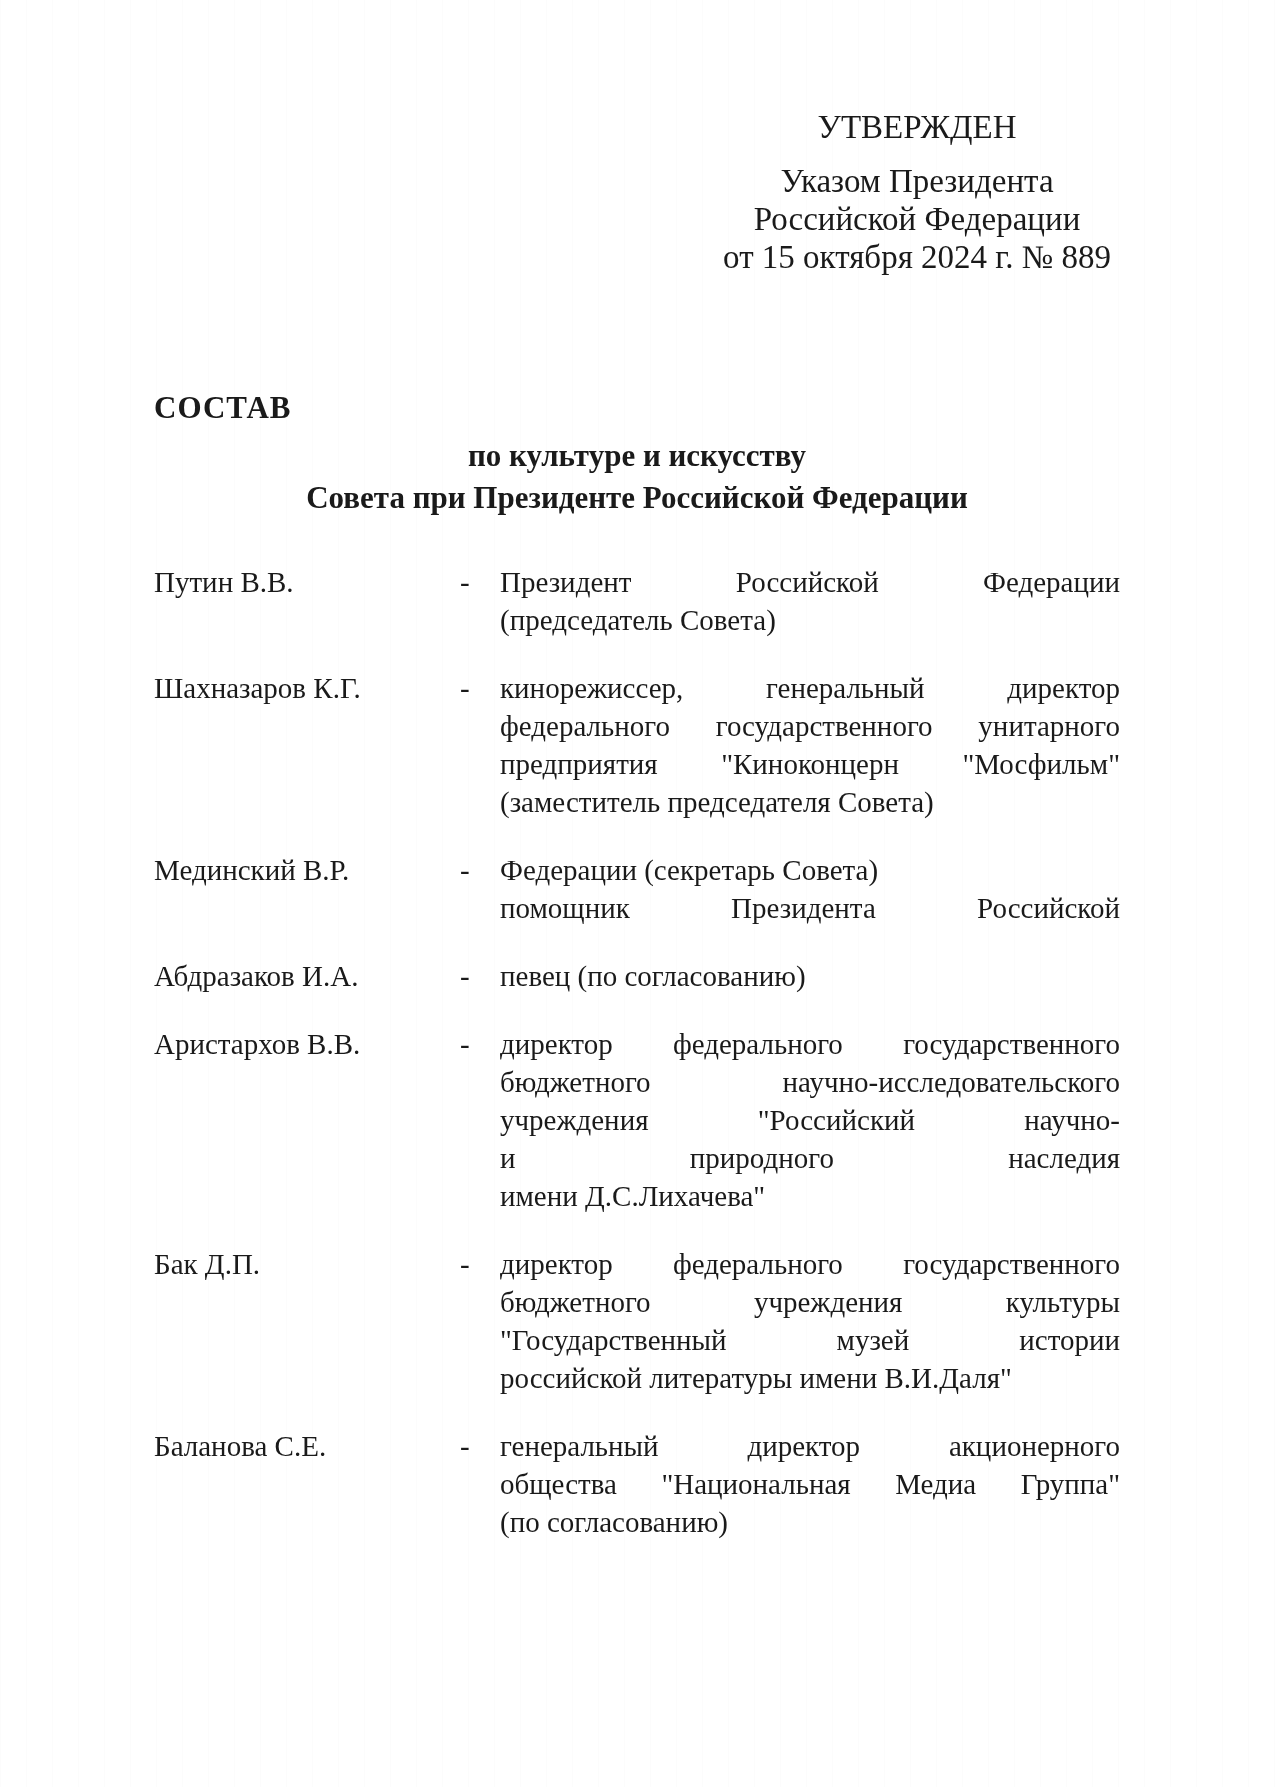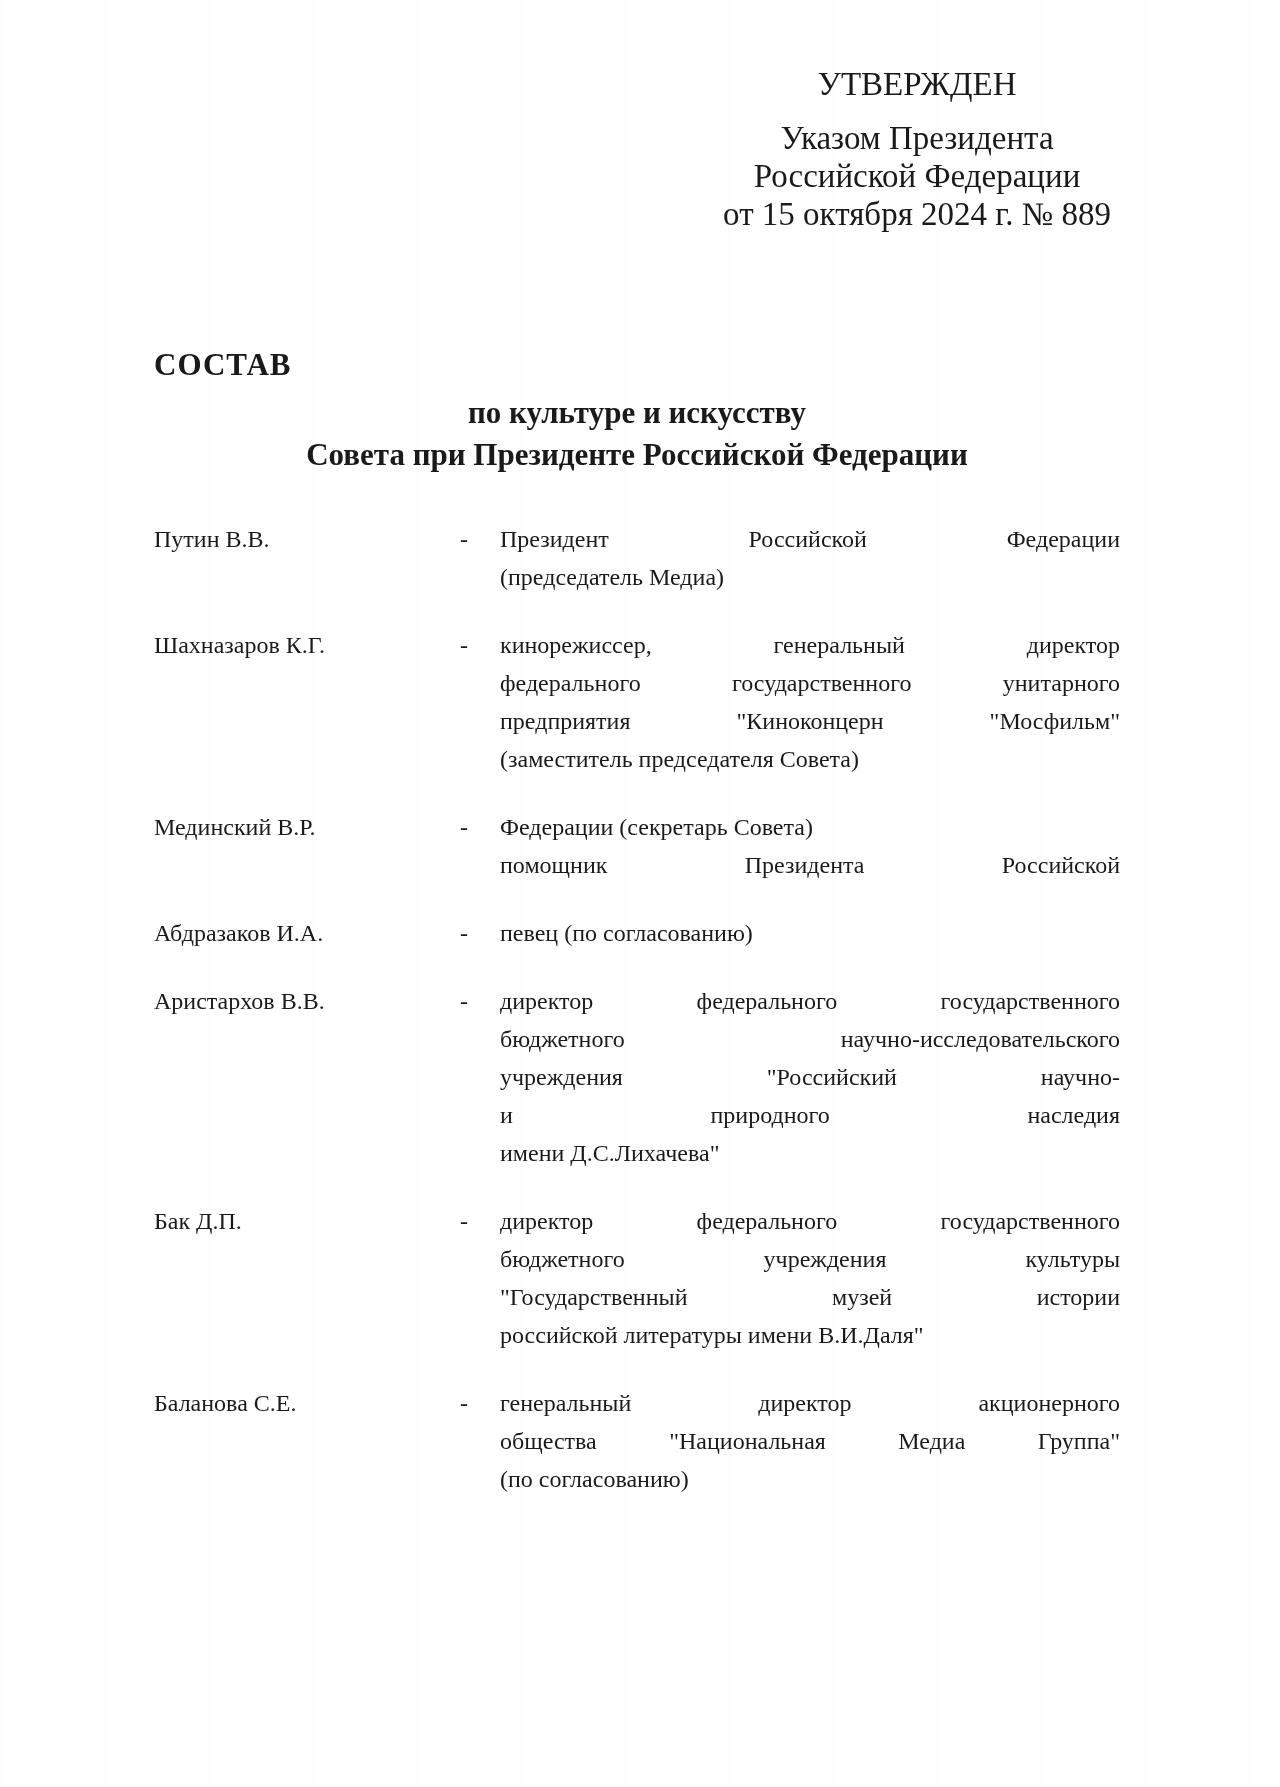--- a/index.html
+++ b/index.html
@@ -16,21 +16,21 @@
 
   .page {
     position: relative;
     width: 1280px;
     height: 1787px;
     background:
       repeating-linear-gradient(90deg,
         rgba(0,0,0,0.012) 0px, rgba(0,0,0,0.012) 1px,
         rgba(0,0,0,0) 1px, rgba(0,0,0,0) 26px),
       #ffffff;
-    padding-top: 65px;
+    padding-top: 108px;
     overflow: hidden;
   }
 
   
   .approval {
     width: 390px;
     margin: 0 168px 0 auto;
     text-align: center;
     font-size: 33px;
     line-height: 38px;
@@ -58,21 +58,21 @@
     font-size: 31px;
     line-height: 42px;
   }
 
   
   .members {
     margin-top: 44px;
     display: flex;
     flex-direction: column;
     gap: 30px;
-    font-size: 24px;
+    font-size: 29px;
     align-items: flex-end;
   }
 
   .member-row {
     display: grid;
     grid-template-columns: 306px 40px 620px;
     align-items: start;
   }
 
   .member-name,
@@ -113,21 +113,21 @@
       <div>по культуре и искусству</div>
       <div>Совета при Президенте Российской Федерации</div>
     </div>
 
     <div class="members">
         <div class="member-row">
           <div class="member-name">Путин В.В.</div>
           <div class="member-dash">-</div>
           <div class="member-role">
             <div class="role-line jl">Президент Российской Федерации</div>
-            <div class="role-line ll">(председатель Медиа)</div>
+            <div class="role-line ll">(председатель Совета)</div>
           </div>
         </div>
         <div class="member-row">
           <div class="member-name">Шахназаров К.Г.</div>
           <div class="member-dash">-</div>
           <div class="member-role">
             <div class="role-line jl">кинорежиссер, генеральный директор</div>
             <div class="role-line jl">федерального государственного унитарного</div>
             <div class="role-line jl">предприятия "Киноконцерн "Мосфильм"</div>
             <div class="role-line ll">(заместитель председателя Совета)</div>

